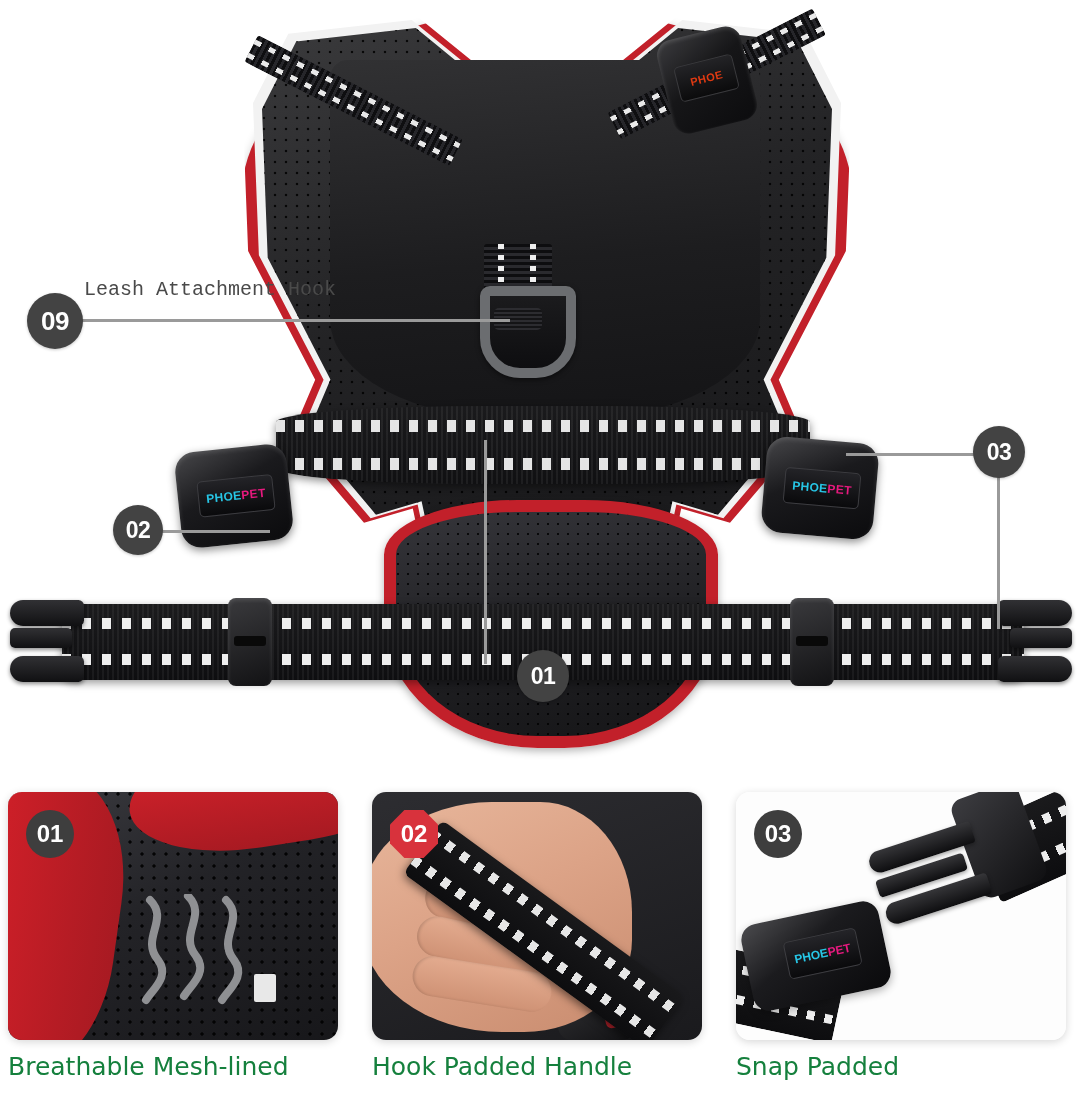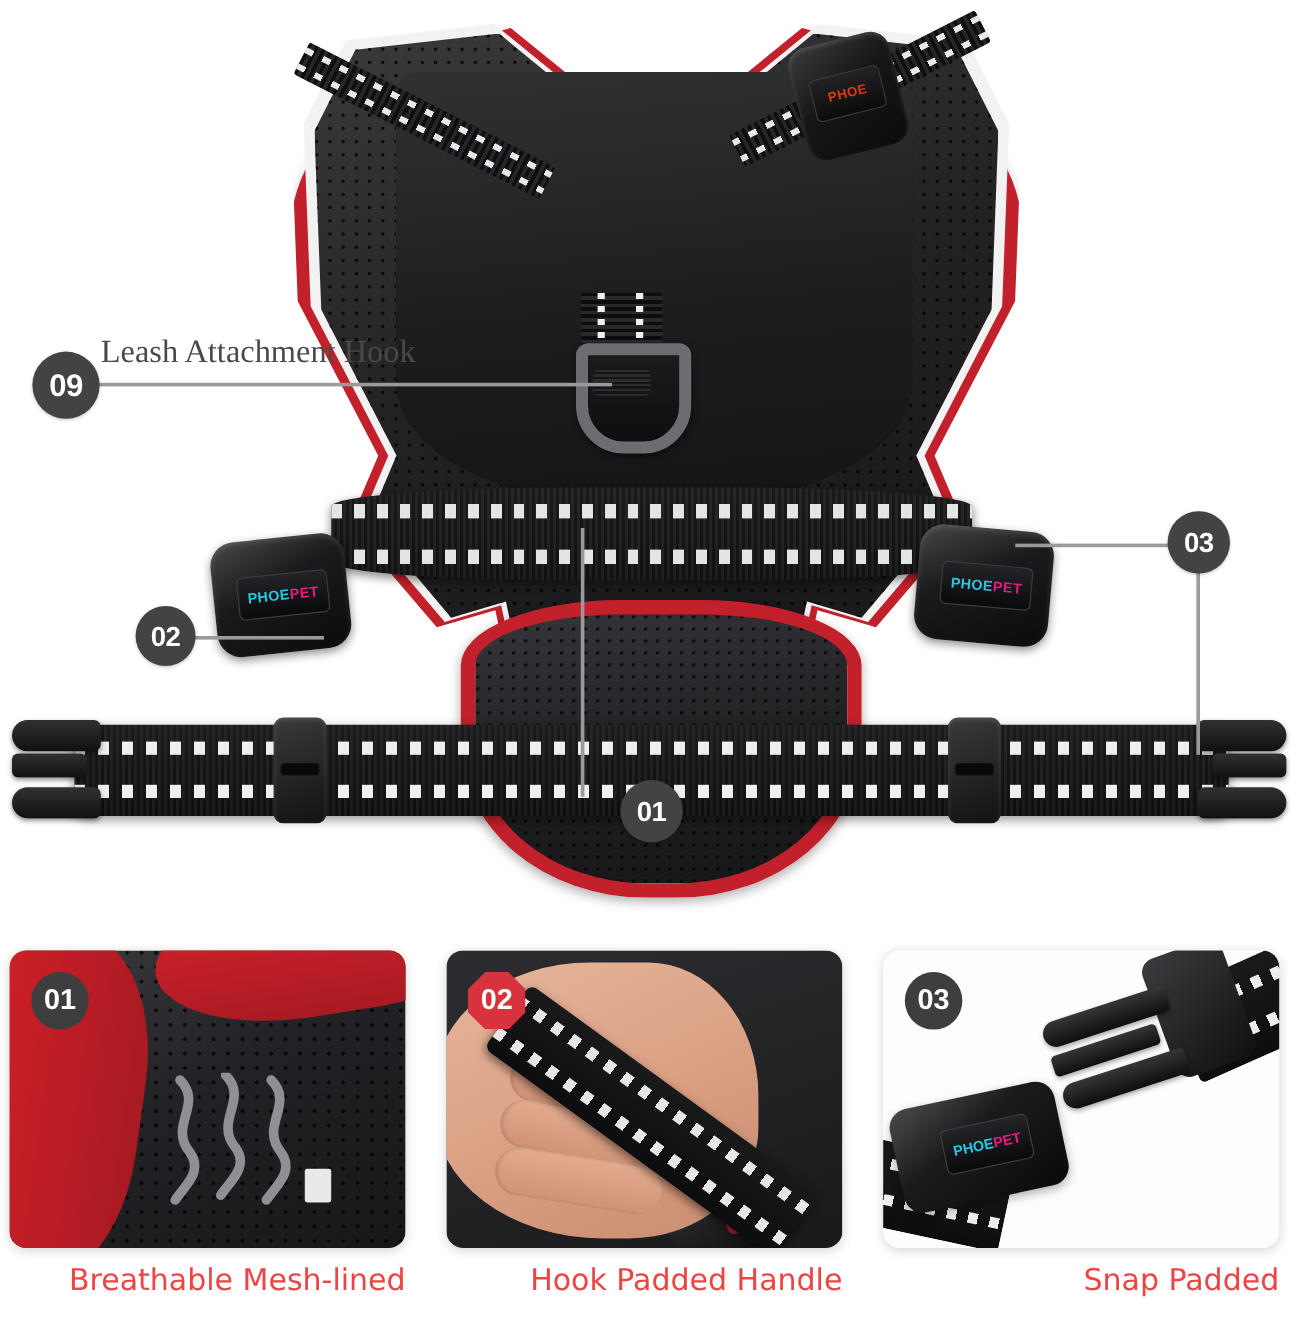--- a/index.html
+++ b/index.html
@@ -217,43 +217,43 @@
     position:absolute;border-radius:50%;
     background:#434343;
     color:#ffffff;
     display:flex;align-items:center;justify-content:center;
     font-weight:bold;font-size:26px;letter-spacing:-.5px;
     box-shadow:0 1px 3px rgba(0,0,0,.22);
     z-index:9;
   }
   .badge.sm{font-size:23px;}
   .callout-text{
-    position:absolute;color:#4a4a4a;font-size:27px;white-space:nowrap;
-    font-family:Liberation Serif, serif;
+    position:absolute;color:#4a4a4a;font-size:20px;white-space:nowrap;
+    font-family:Liberation Mono, monospace;
   }
 
   
   .panels{position:absolute;left:0;top:780px;width:1082px;height:331px;}
   .panel{
     position:absolute;top:12px;width:330px;height:248px;
     border-radius:14px;overflow:hidden;background:#fff;
     box-shadow:0 2px 9px rgba(0,0,0,.16);
   }
   .p1{left:8px;} .p2{left:372px;} .p3{left:736px;}
   .panel .ph{position:absolute;inset:0;}
   .pbadge{
     position:absolute;left:18px;top:18px;width:48px;height:48px;
     display:flex;align-items:center;justify-content:center;
     color:#fff;font-weight:bold;font-size:24px;border-radius:50%;
     background:#3e3e3e;z-index:4;
   }
   .pbadge.red{background:#d8323c;border-radius:24% ;clip-path:polygon(30% 0,70% 0,100% 30%,100% 70%,70% 100%,30% 100%,0 70%,0 30%);}
   .caption{
-    position:absolute;top:272px;width:330px;text-align:right;
-    color:#ef4444;font-size:25px;
+    position:absolute;top:272px;width:330px;text-align:left;
+    color:#15803d;font-size:25px;
     font-family:"DejaVu Sans","Liberation Sans",sans-serif;
   }
   .c1{left:8px;} .c2{left:372px;} .c3{left:736px;}
 
   
   .p1 .ph{
     background:
       radial-gradient(circle at 2px 2px, rgba(0,0,0,.9) 1.5px, transparent 1.7px) 0 0/12px 12px,
       linear-gradient(150deg,#3c3c41 0%,#232327 45%,#17171a 100%);
   }

